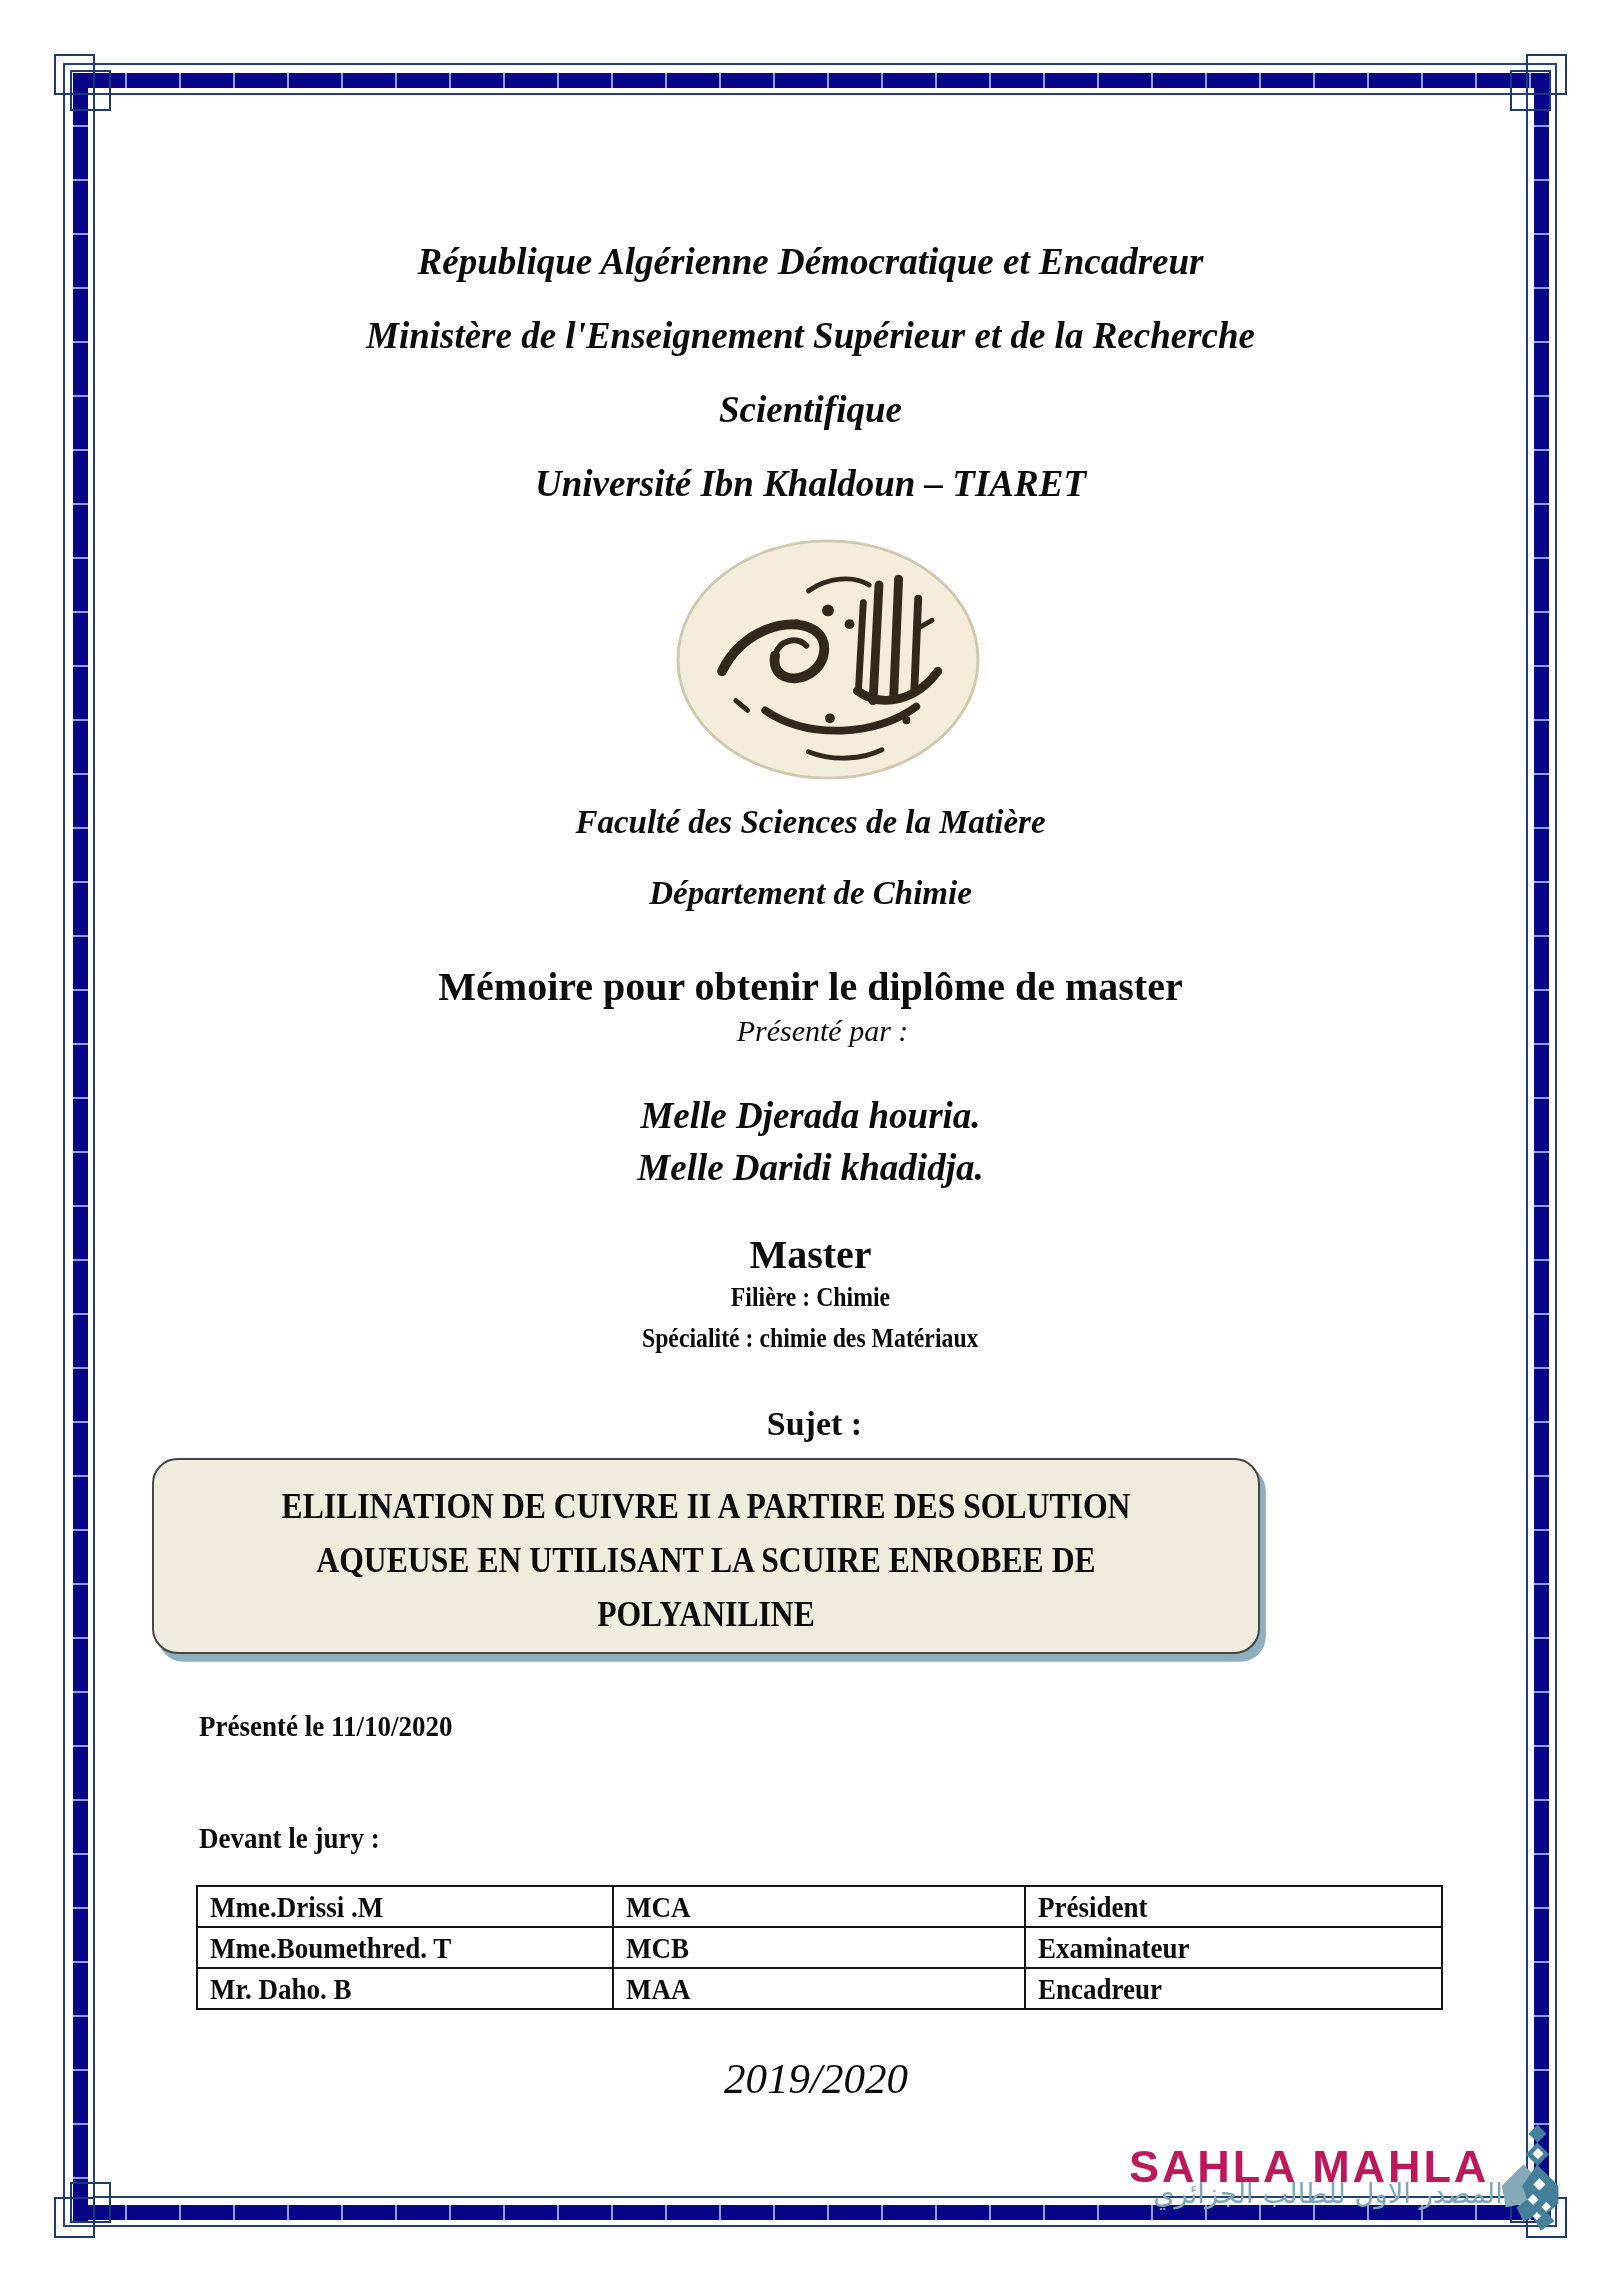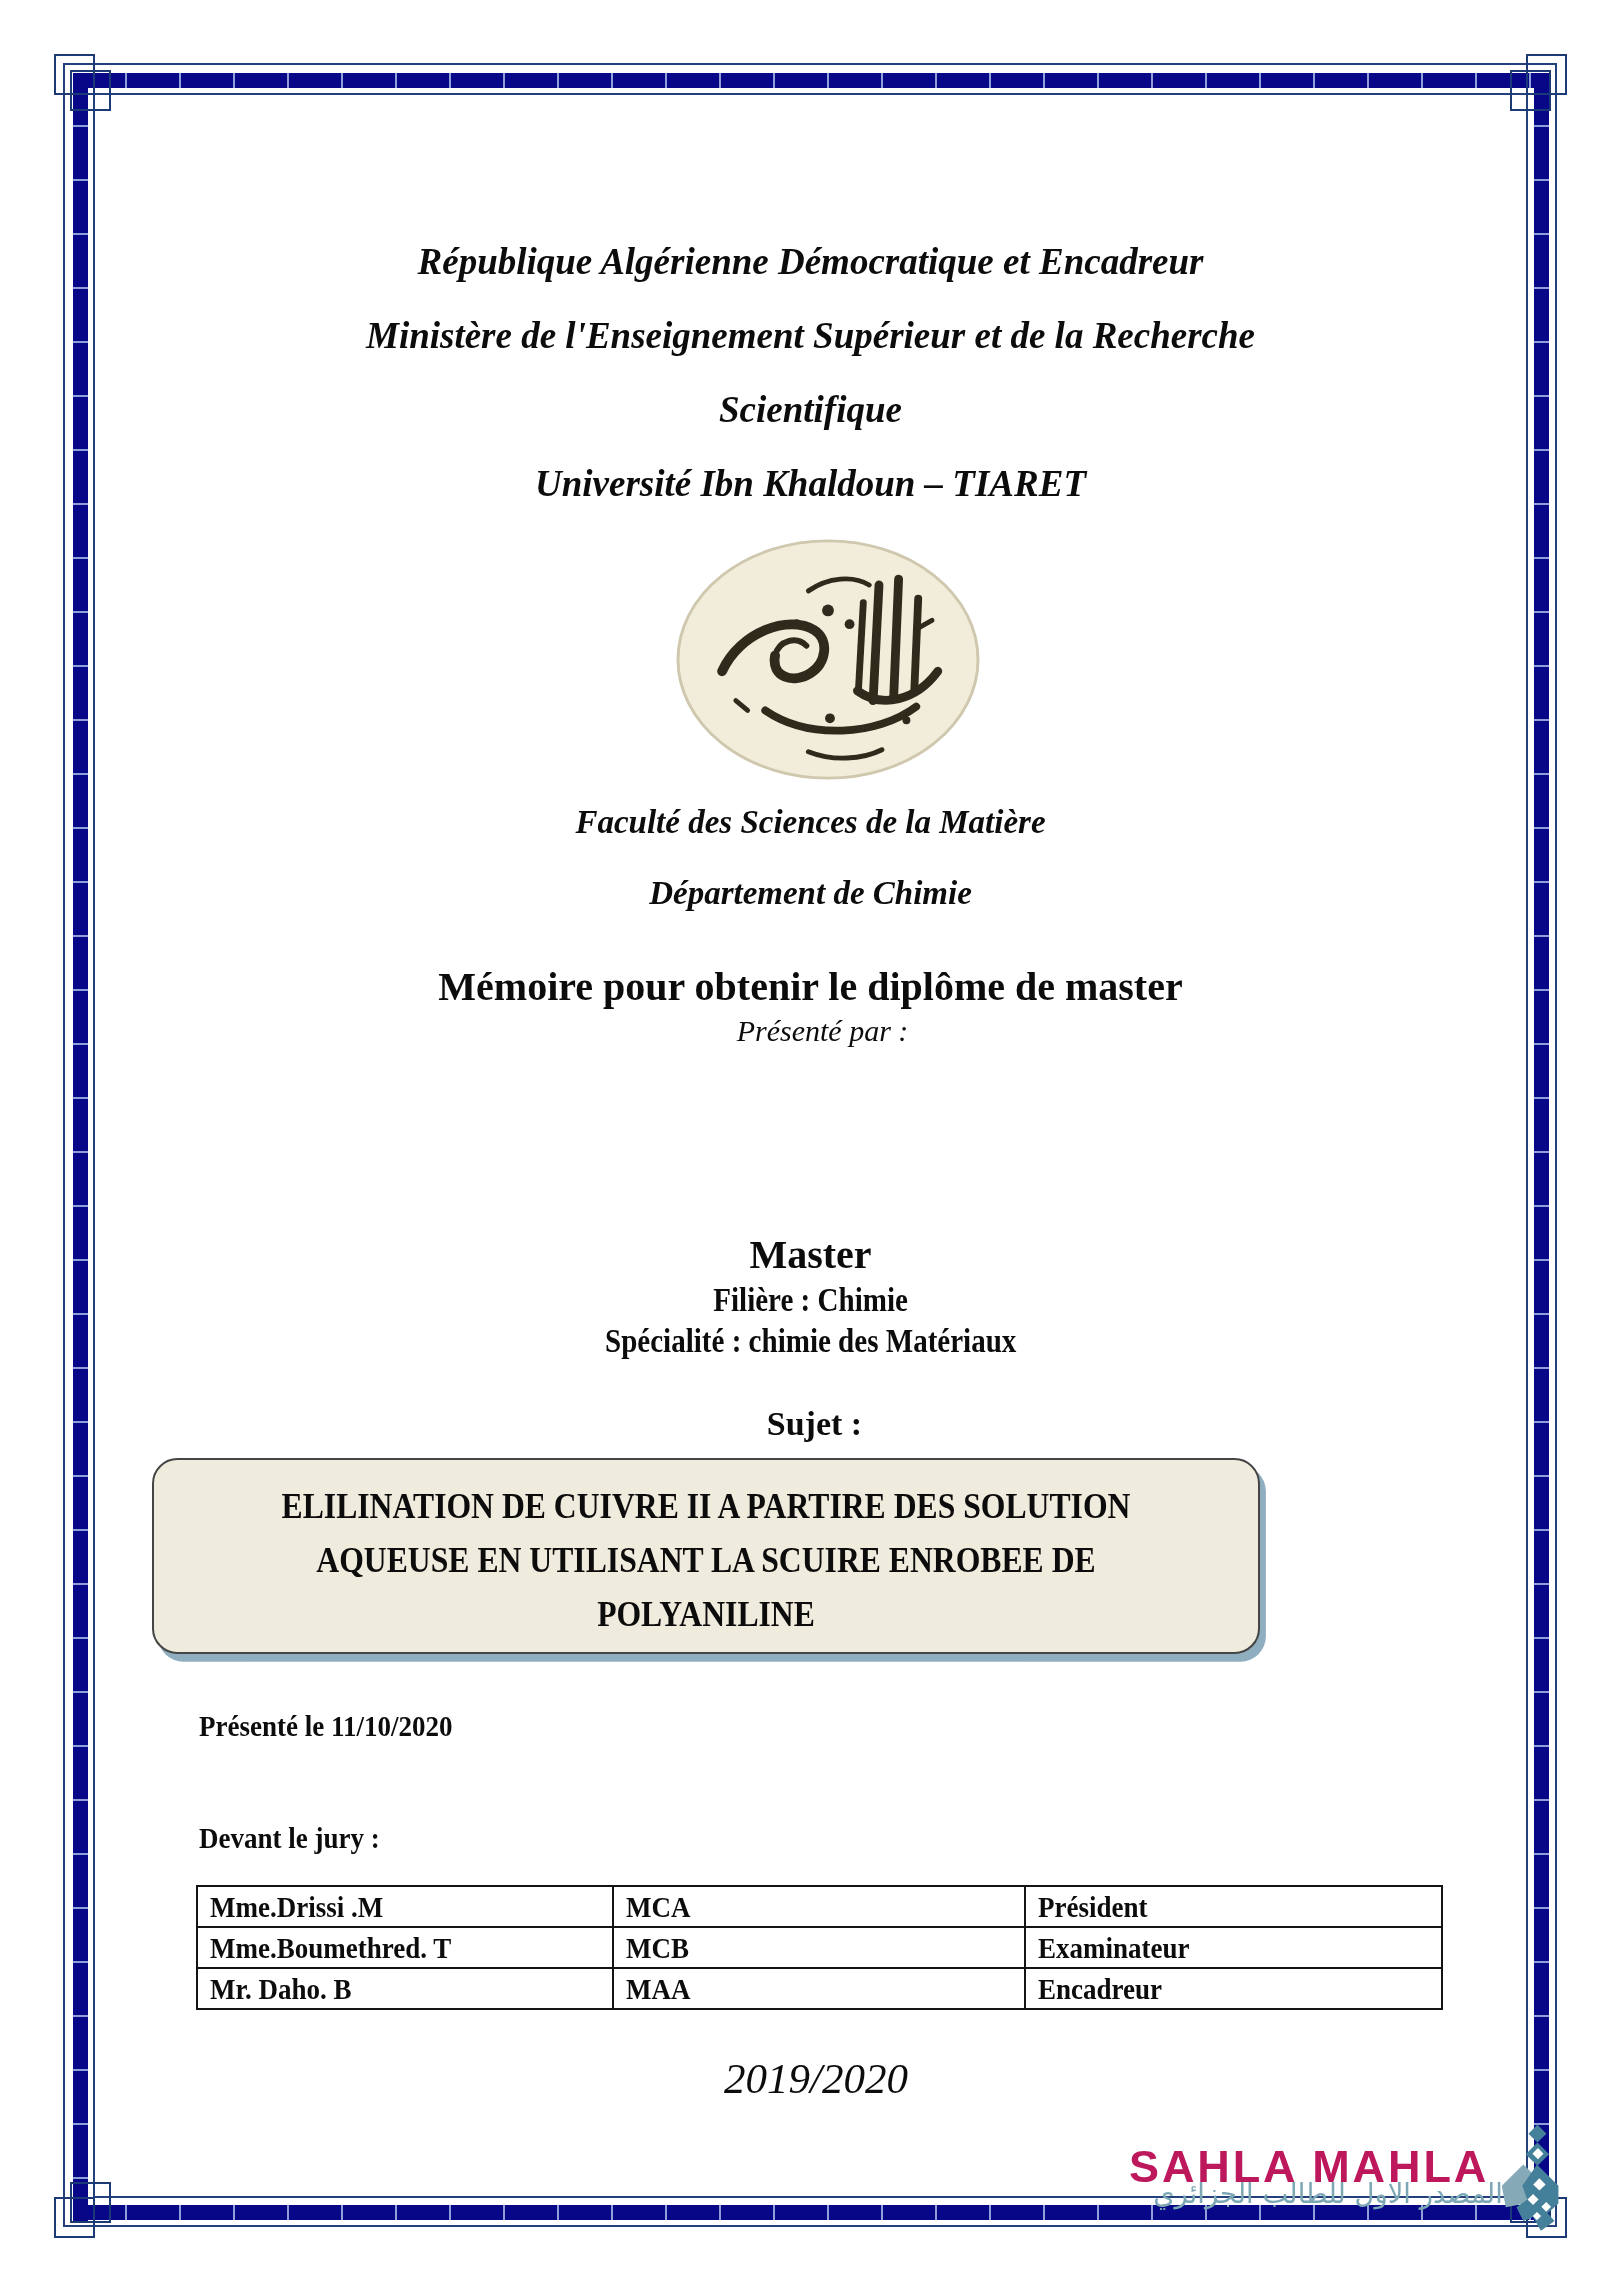--- a/index.html
+++ b/index.html
@@ -21,21 +21,21 @@
   .f-sq { position:absolute; width:41px; height:41px; border:2.9px solid #1d3a78; box-sizing:border-box; z-index:1; background:transparent; }
   
   .abs { position:absolute; z-index:2; }
   .centered { left:0; right:0; text-align:center; }
   .hdr { font-size:37px; font-weight:bold; font-style:italic; line-height:74px; }
   .fac  { font-size:33px; font-weight:bold; font-style:italic; }
   .memo { font-size:40px; font-weight:bold; }
   .ppar { font-size:30px; font-style:italic; }
   .auth { font-size:37px; font-weight:bold; font-style:italic; line-height:52px; }
   .mast { font-size:40px; font-weight:bold; }
-  .fil  { font-size:33px; font-weight:bold; }
+  .fil  { font-size:27px; font-weight:bold; }
   .cond { display:inline-block; transform:scaleX(0.88); transform-origin:50% 50%; white-space:nowrap; }
   .condL { display:inline-block; transform:scaleX(0.9); transform-origin:0 50%; white-space:nowrap; }
   .sujet { font-size:34px; font-weight:bold; }
   .subject-box {
     left:152px; top:1458px; width:1108px; height:196px;
     background:#efebdd; border:2.9px solid #454545; border-radius:25.5px;
     box-shadow:5.9px 7.8px 0 0 #8fafc0; box-sizing:border-box;
   }
   .subject-title { margin-top:18.6px; text-align:center; font-size:36px; font-weight:bold; line-height:54px; transform:scaleX(0.88); transform-origin:50% 0; }
   .lbl { font-size:30px; font-weight:bold; white-space:pre-wrap; }
@@ -100,20 +100,24 @@
       </g>
     </svg>
   </div>
 
   <div class="abs centered fac" style="top:804px;">Faculté des Sciences de la Matière</div>
   <div class="abs centered fac" style="top:875px;">Département de Chimie</div>
 
   <div class="abs centered memo" style="top:963px;">Mémoire pour obtenir le diplôme de master</div>
   <div class="abs centered ppar" style="top:1014px;padding-left:24px;">Présenté par :</div>
 
+  <div class="abs centered auth" style="top:1090px;">
+    <div>Melle Djerada houria.</div>
+    <div>Melle Daridi khadidja.</div>
+  </div>
 
   <div class="abs centered mast" style="top:1231px;">Master</div>
   <div class="abs centered fil" style="top:1282px;"><span class="cond">Filière : Chimie</span></div>
   <div class="abs centered fil" style="top:1323px;"><span class="cond">Spécialité : chimie des Matériaux</span></div>
 
   <div class="abs centered sujet" style="top:1405px;padding-left:8px;">Sujet :</div>
   <div class="abs subject-box">
     <div class="subject-title">
       <div>ELILINATION DE CUIVRE II A PARTIRE DES SOLUTION</div>
       <div>AQUEUSE EN UTILISANT LA SCUIRE ENROBEE DE</div>

